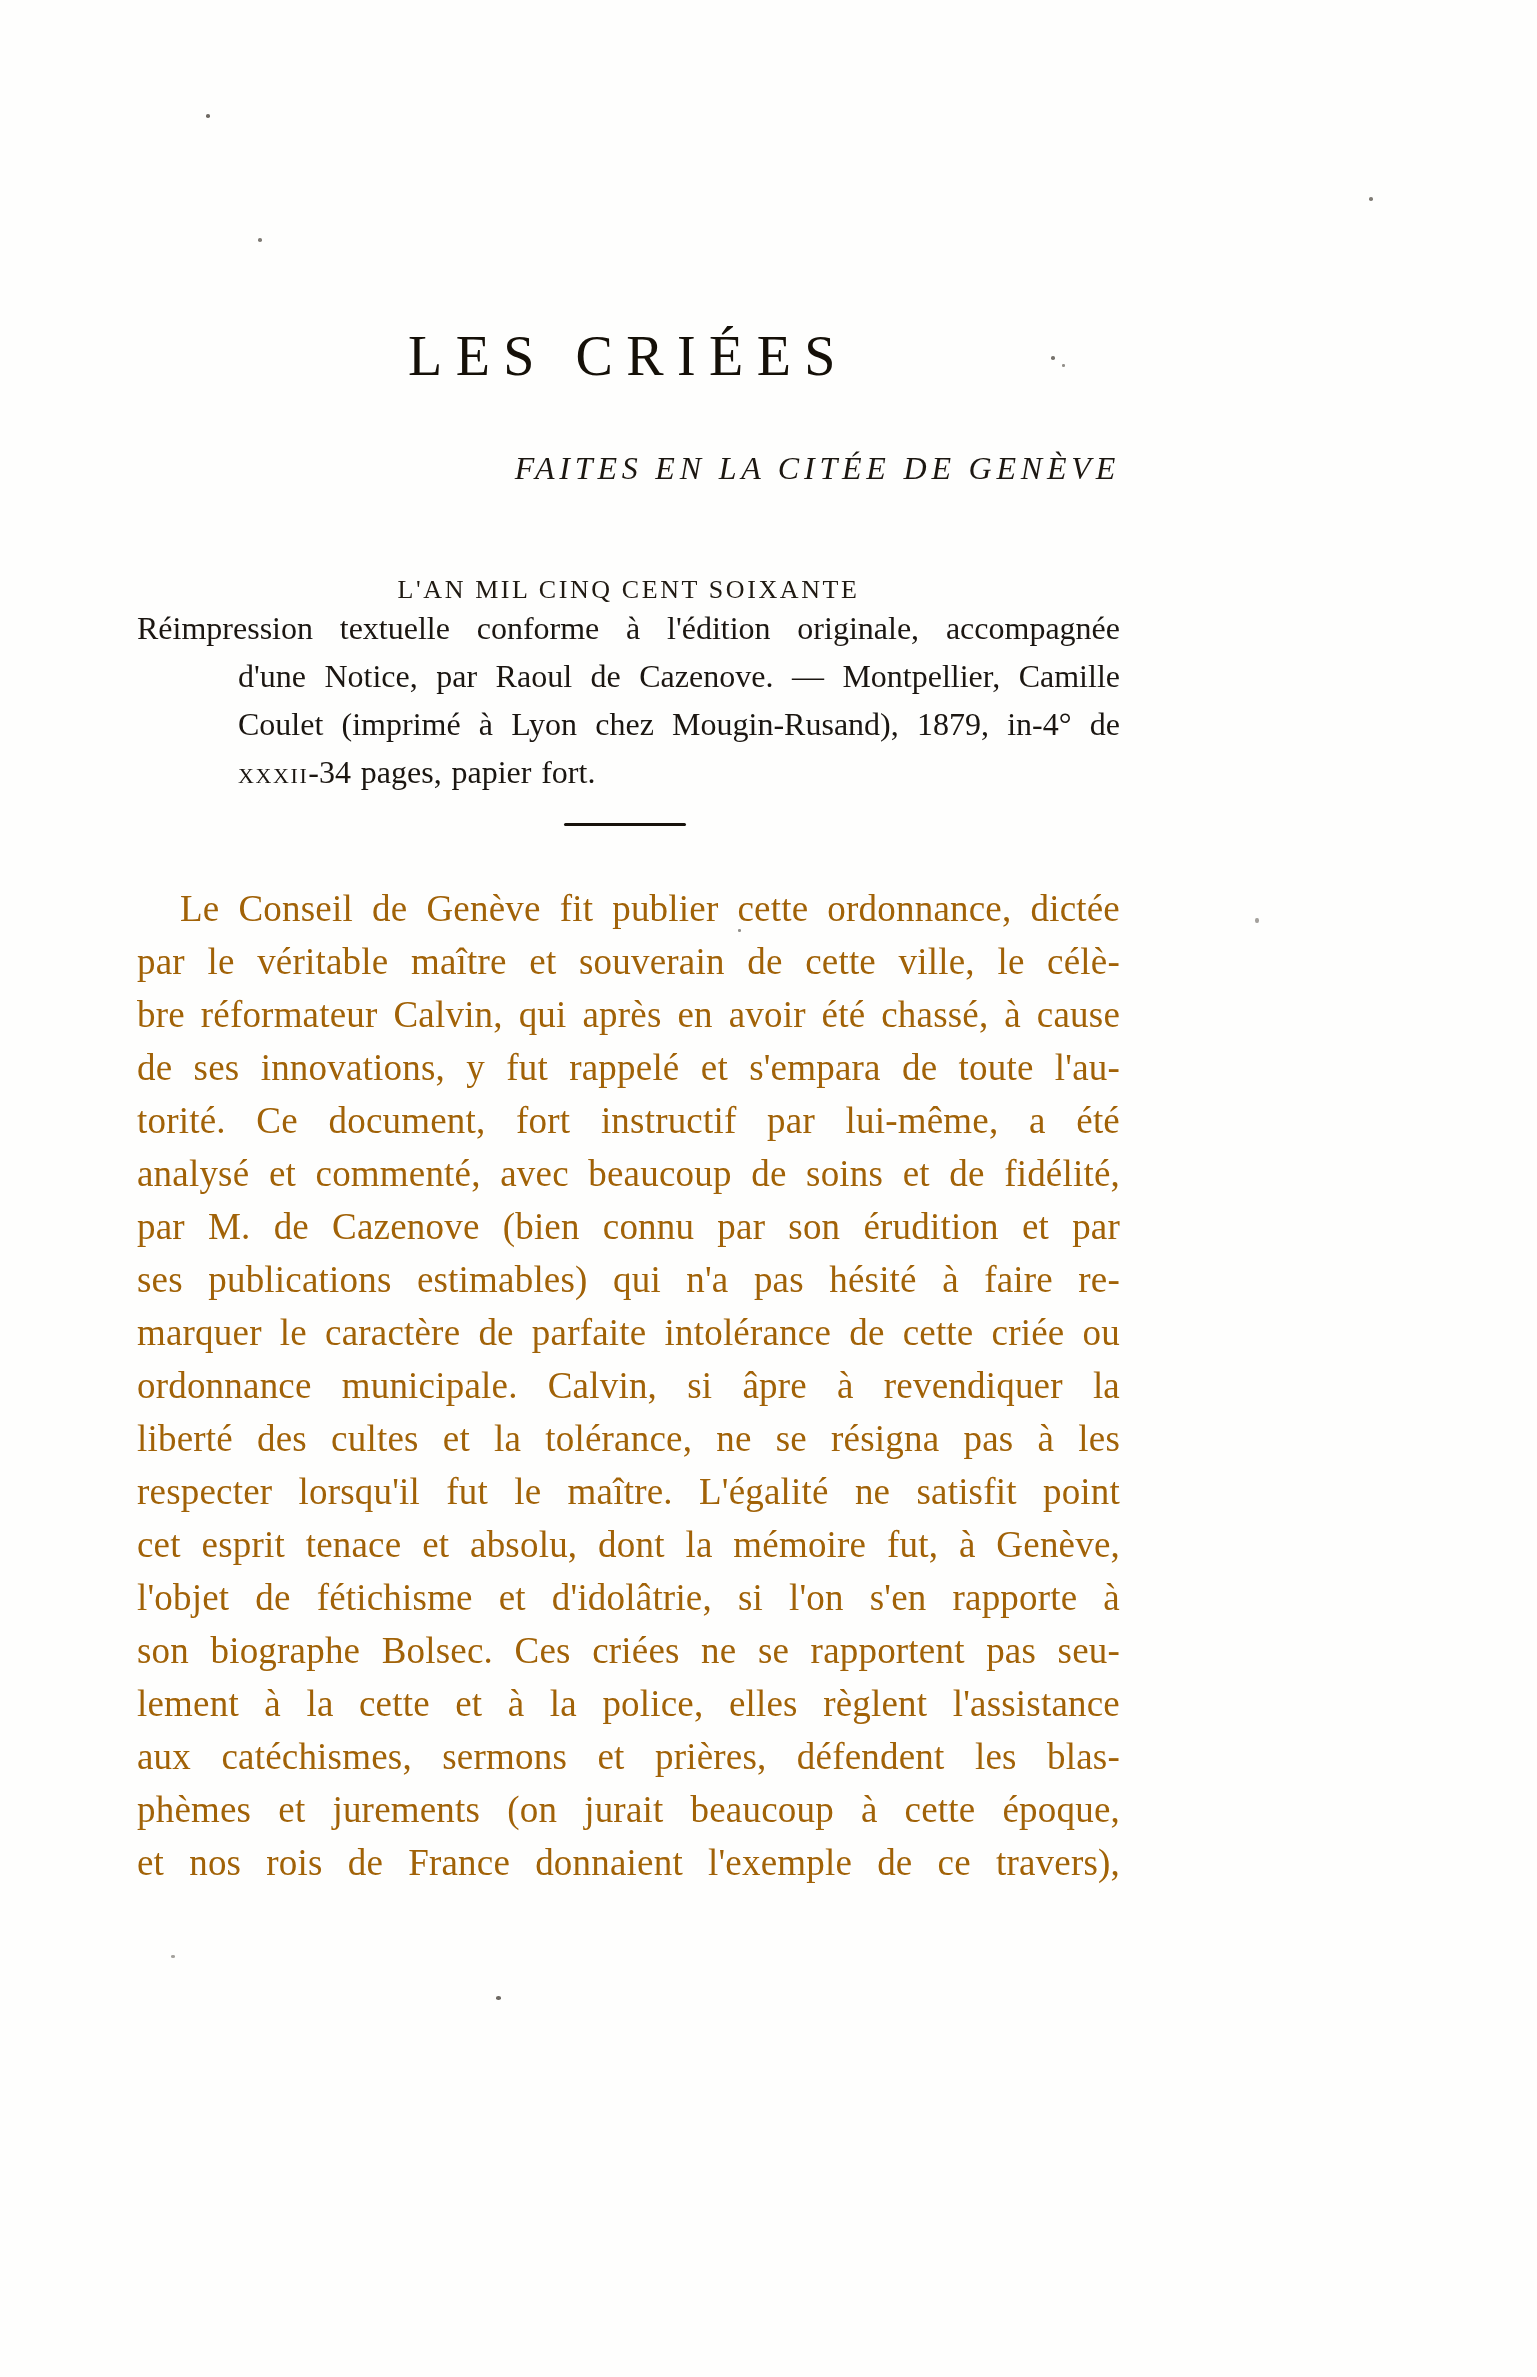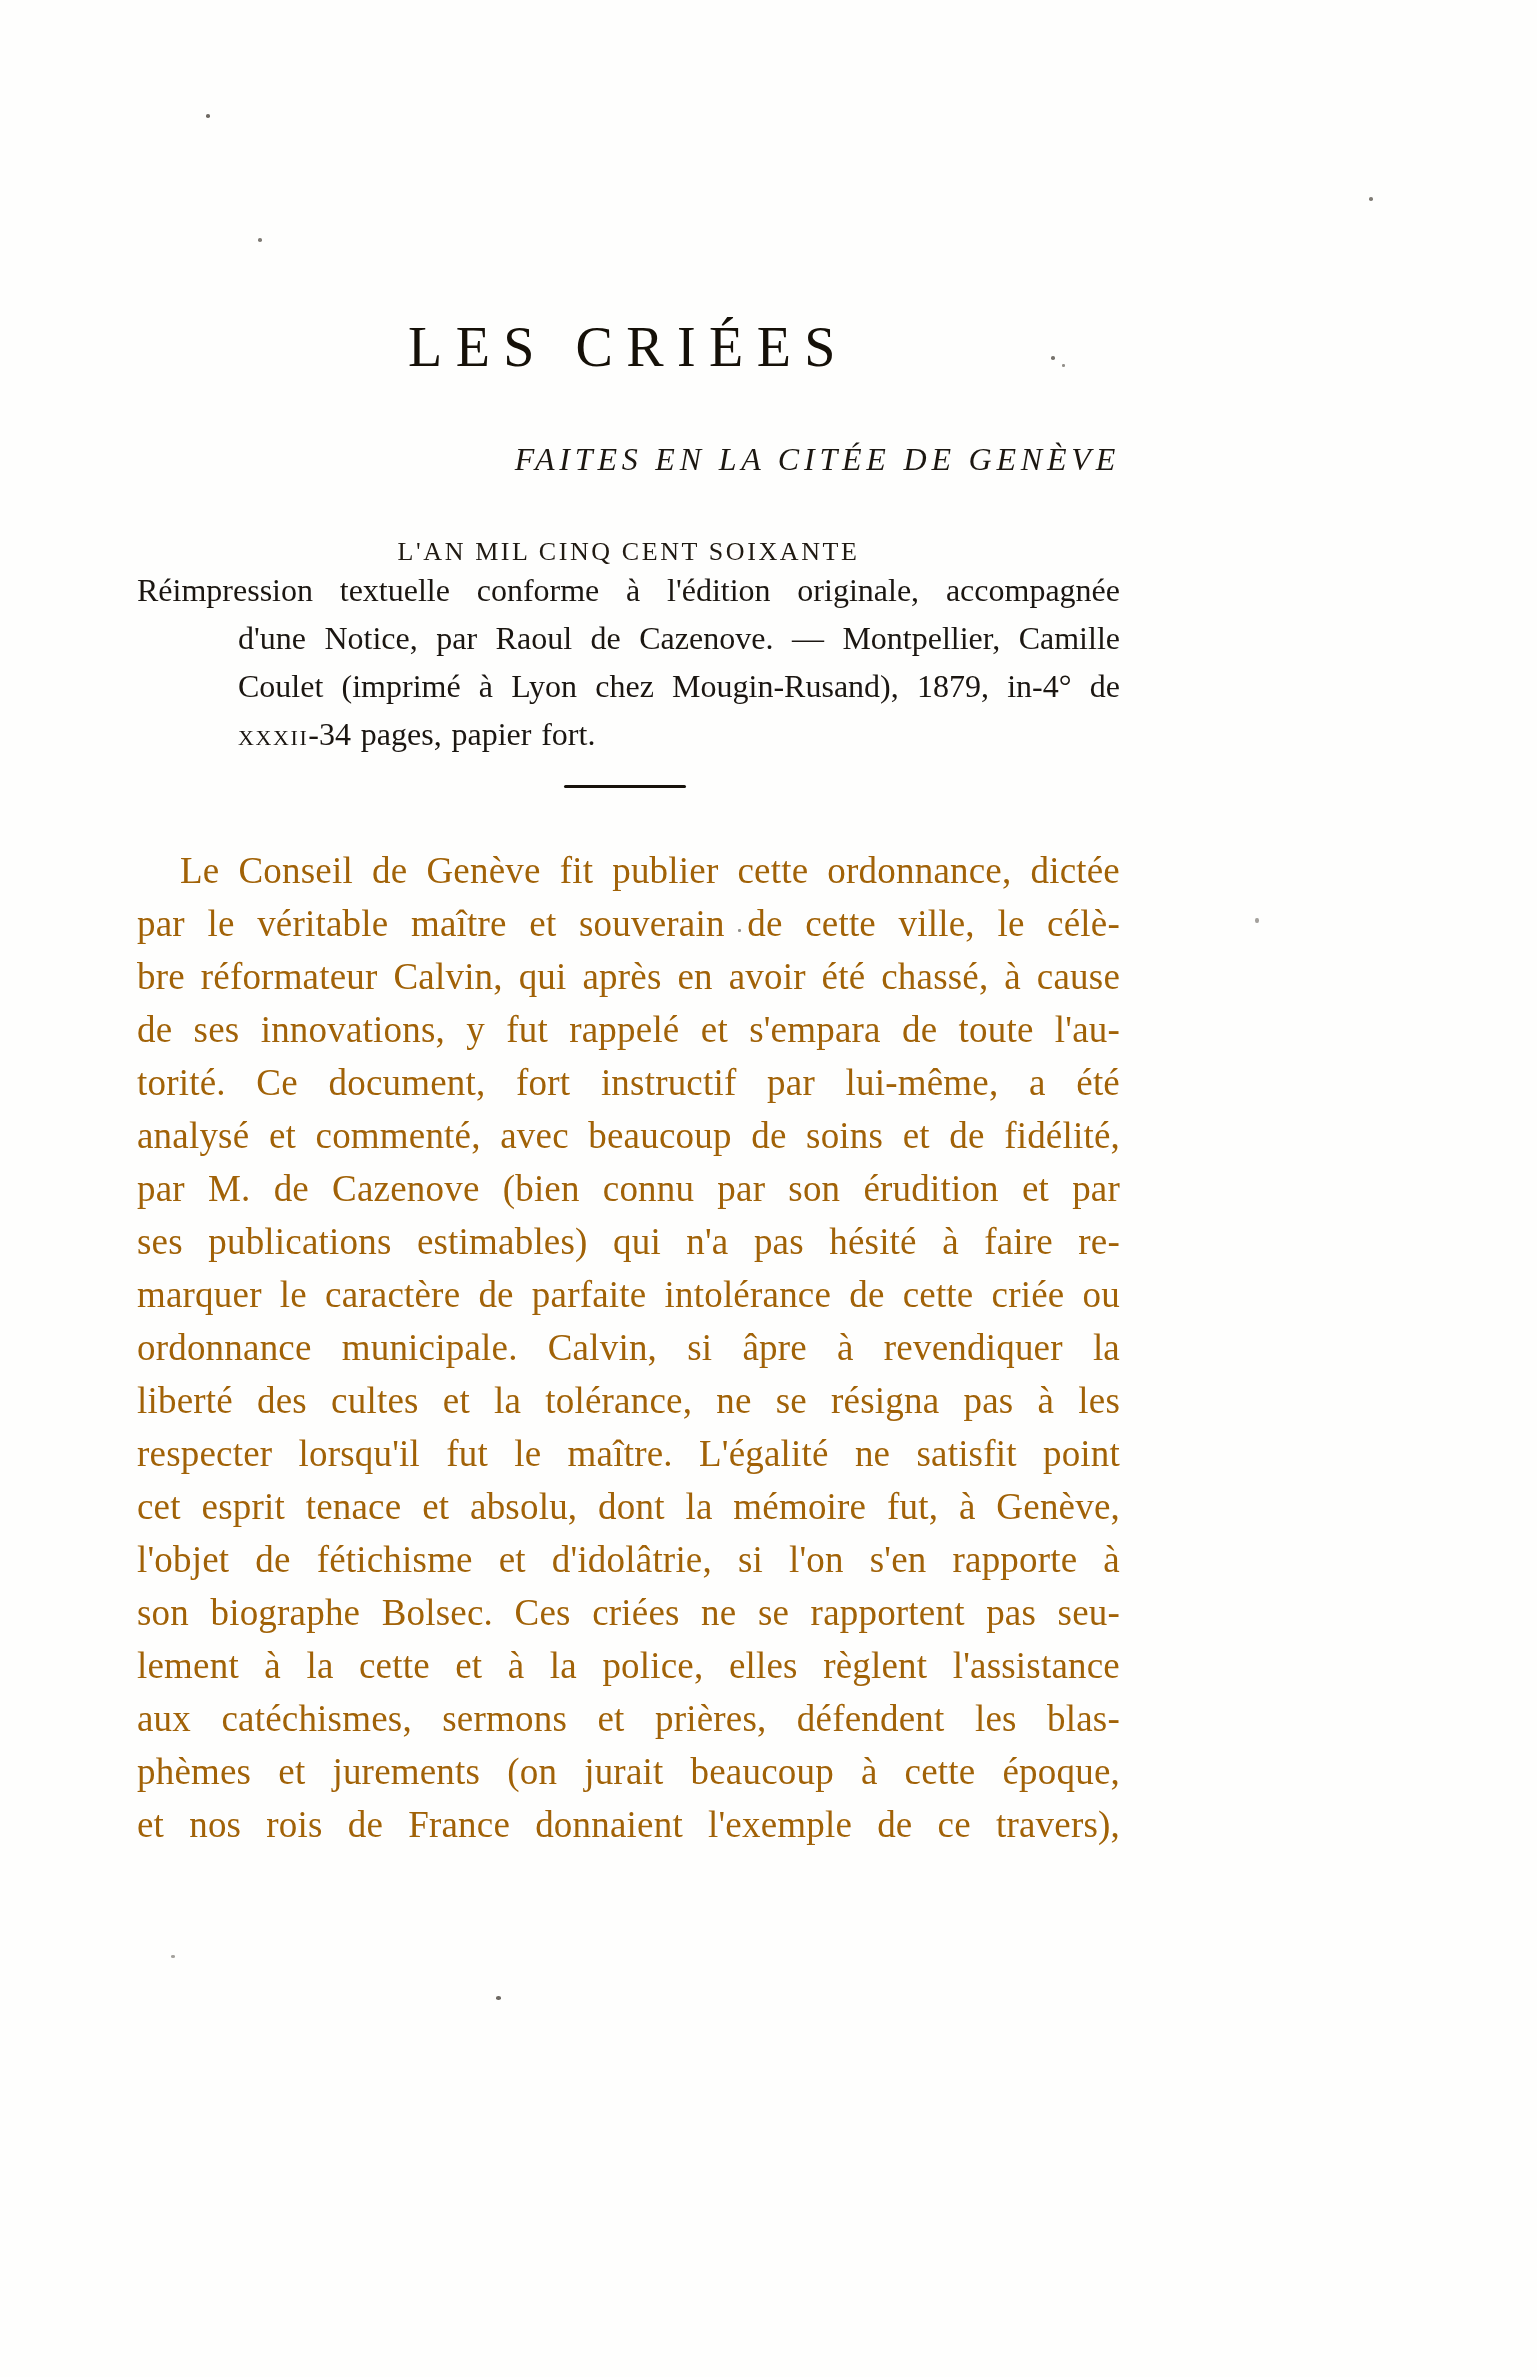--- a/index.html
+++ b/index.html
@@ -10,21 +10,21 @@
   }
   .page {
     position: relative;
     width: 1538px; height: 2377px;
     background: #fefefd;
     color: #1b1611;
     overflow: hidden;
   }
   .col {
     position: absolute;
-    left: 137px; top: 4px;
+    left: 137px; top: 13px;
     width: 983px;
   }
   .title {
     margin-top: 313px;
     text-align: center;
     font-size: 56px;
     letter-spacing: 0.24em;
     line-height: 1.1;
     white-space: nowrap;
     color: #151008;
@@ -33,21 +33,21 @@
     margin-top: 63px;
     text-align: right;
     font-style: italic;
     font-size: 32px;
     letter-spacing: 0.15em;
     line-height: 1.1;
     white-space: nowrap;
     color: #1c1711;
   }
   .dateline {
-    margin-top: 61px;
+    margin-top: 90px;
     text-align: center;
     font-size: 26px;
     letter-spacing: 0.10em;
     line-height: 1.1;
     white-space: nowrap;
     color: #201a12;
   }
   .notice {
     padding-left: 101px;
     font-size: 32px;

